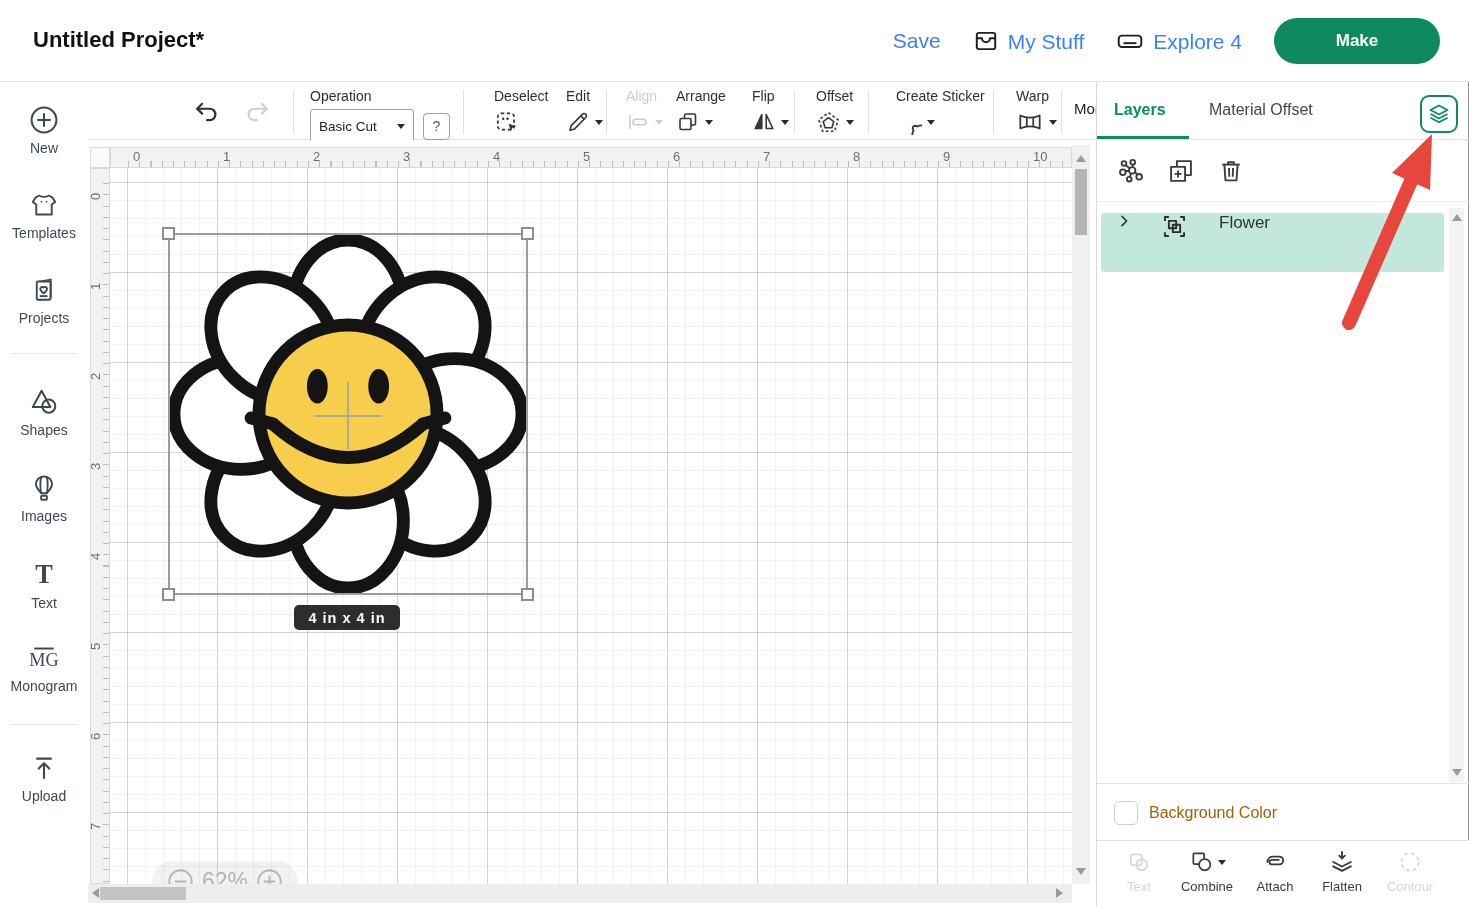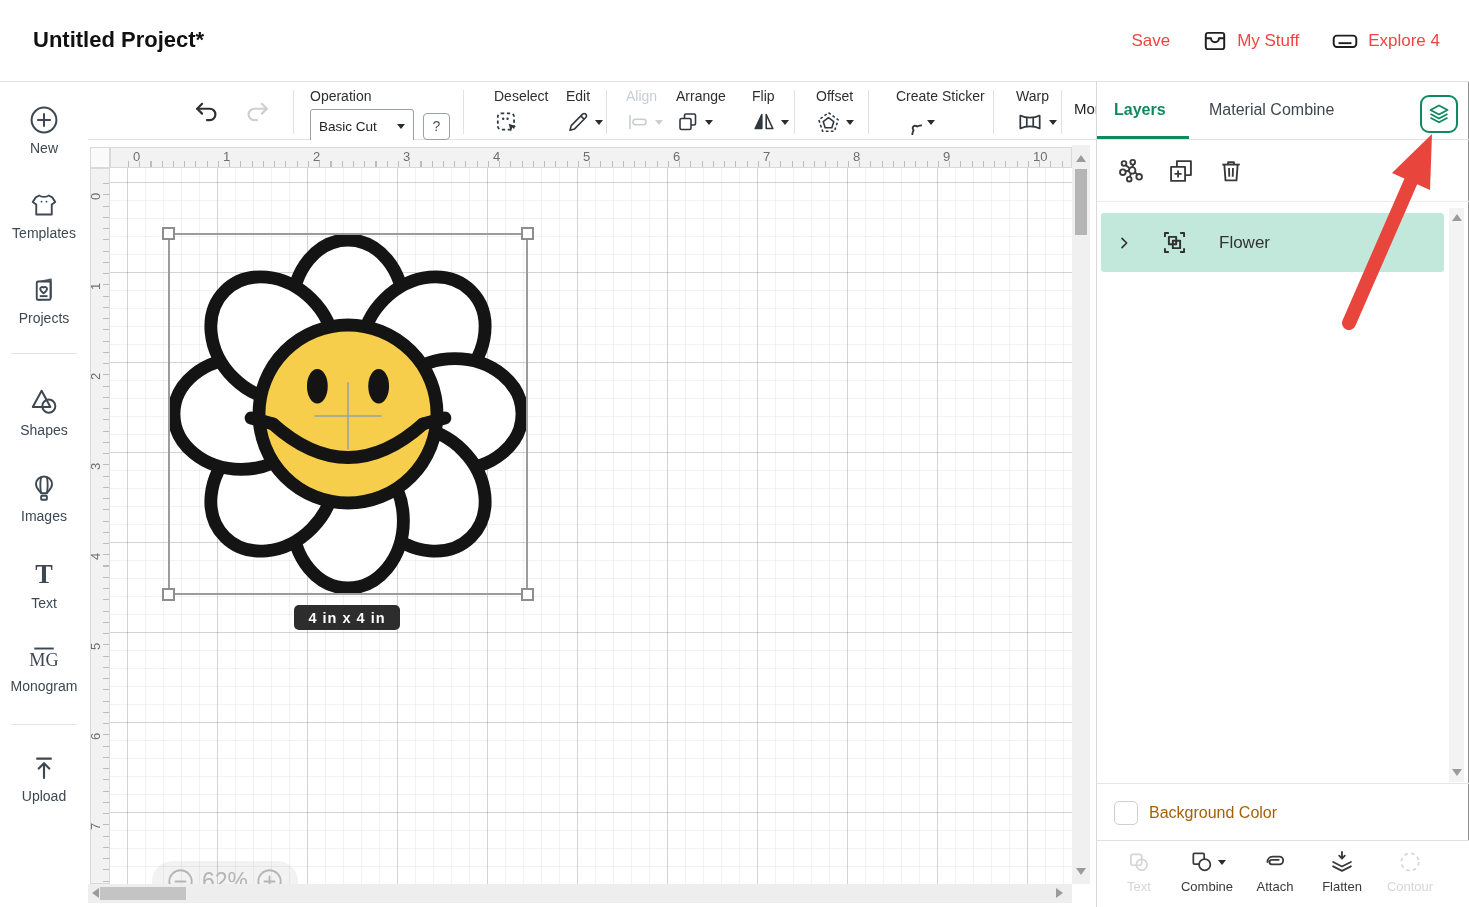--- a/index.html
+++ b/index.html
@@ -13,21 +13,21 @@
   }
   *{margin:0;padding:0;box-sizing:border-box;}
   body{font-family:"Liberation Sans", sans-serif;background:#fff;}
   .app{position:relative;width:1469px;height:907px;background:#fff;overflow:hidden;
        box-shadow:inset 0 0 0 1px #8f8f8f;}
 
   
   .topbar{position:absolute;left:0;top:0;width:1469px;height:82px;background:#fff;border-bottom:1px solid #e3e3e3;}
   .project-title{position:absolute;left:33px;top:27px;font-size:22px;font-weight:700;color:#111;}
   .top-right{position:absolute;right:29px;top:0;height:82px;display:flex;align-items:center;gap:32px;}
-  .top-item{display:flex;align-items:center;gap:9px;font-size:17px;color:#ef4444;cursor:pointer;}
+  .top-item{display:flex;align-items:flex-end;gap:9px;font-size:21px;color:#3b82f6;cursor:pointer;}
   .top-item svg{display:block;}
   .make-btn{width:166px;height:46px;border:none;border-radius:24px;background:var(--accent);
             color:#fff;font-size:17px;font-weight:700;font-family:inherit;cursor:pointer;}
 
   
   .sidebar{position:absolute;left:0;top:82px;width:92px;height:825px;background:#fff;border-right:1px solid #e2e2e2;}
   .side-item{position:absolute;left:0;width:88px;display:flex;flex-direction:column;align-items:center;gap:4px;
              color:var(--slate);cursor:pointer;}
   .side-item .icw{height:32px;display:flex;align-items:center;justify-content:center;}
   .side-label{font-size:14px;color:var(--slate);}
@@ -101,21 +101,21 @@
   .panel{position:absolute;left:1096px;top:82px;width:331px;height:825px;background:#fff;border-left:1px solid #d9d9d9;}
   .panel-tabs{position:absolute;left:0;top:0;width:373px;height:58px;border-bottom:1px solid #e2e2e2;}
   .tab-layers{position:absolute;left:17px;top:19px;font-size:16px;font-weight:700;color:var(--accent);cursor:pointer;}
   .tab-underline{position:absolute;left:0;bottom:0;width:92px;height:3px;background:var(--accent);}
   .tab-material{position:absolute;left:112px;top:19px;font-size:16px;color:#3e474f;cursor:pointer;}
   .layers-toggle{position:absolute;left:323px;top:13px;width:38px;height:38px;border:2px solid var(--accent);
     border-radius:9px;background:#fdfffe;display:flex;align-items:center;justify-content:center;cursor:pointer;color:var(--accent);}
   .panel-actions{position:absolute;left:0;top:58px;width:373px;height:62px;border-bottom:1px solid #ececec;}
   .pa-btn{position:absolute;top:16px;width:30px;height:30px;color:#3a3a3a;cursor:pointer;display:flex;align-items:center;justify-content:center;}
   .layer-row{position:absolute;left:4px;top:131px;width:343px;height:59px;background:var(--selected-layer-bg);
-    border-radius:3px;display:flex;align-items:center;cursor:pointer;gap:16px;}
+    border-radius:3px;display:flex;align-items:flex-start;cursor:pointer;gap:16px;}
   .layer-chevron{margin-left:15px;display:flex;color:#2f2f2f;cursor:pointer;}
   .layer-group-ic{margin-left:13px;display:flex;color:#2f2f2f;}
   .layer-name{margin-left:15px;font-size:17px;color:#333;}
   .list-scroll{position:absolute;left:352px;top:126px;width:15px;height:574px;background:#f3f3f3;}
   .ls-up{position:absolute;left:3px;top:6px;width:0;height:0;border-left:5px solid transparent;border-right:5px solid transparent;border-bottom:7px solid #9b9b9b;}
   .ls-down{position:absolute;left:3px;bottom:6px;width:0;height:0;border-left:5px solid transparent;border-right:5px solid transparent;border-top:7px solid #9b9b9b;}
   .bg-color-row{position:absolute;left:0;top:701px;width:373px;height:57px;border-top:1px solid #e5e5e5;}
   .bg-checkbox{position:absolute;left:17px;top:17px;width:24px;height:24px;border:1px solid #d0d0d0;border-radius:5px;background:#fff;cursor:pointer;}
   .bg-label{position:absolute;left:52px;top:20px;font-size:16px;color:#a16207;}
   .panel-bottom{position:absolute;left:0;top:758px;width:373px;height:67px;border-top:1px solid #e2e2e2;background:#fff;}
@@ -154,20 +154,21 @@
       </span>
       <span class="top-item">
         <span>
           <svg width="28" height="26" viewBox="0 0 26 24" fill="none" stroke="#1f1f1f" stroke-width="1.8" stroke-linejoin="round">
             <rect x="2.5" y="7" width="21" height="10.5" rx="3"></rect>
             <path d="M7 14 h12"></path>
           </svg>
         </span>
         <span>Explore 4</span>
       </span>
+      <button class="make-btn">Make</button>
     </div>
   </header>
 
   <nav class="sidebar">
     <div class="side-item" style="top:22px">
       <span class="icw">
         <svg width="32" height="32" viewBox="0 0 24 24" fill="none" stroke="currentColor" stroke-width="1.5" stroke-linecap="round">
           <circle cx="12" cy="12" r="9.3"></circle>
             <path d="M12 7.5 V16.5 M7.5 12 H16.5"></path>
         </svg>
@@ -468,21 +469,21 @@
     <div class="hscroll">
       <span class="sb-arrow a-left"></span>
       <span class="hthumb"></span>
       <span class="sb-arrow a-right"></span>
     </div>
   </div>
 
   <aside class="panel">
     <div class="panel-tabs">
       <span class="tab-layers">Layers</span>
-      <span class="tab-material">Material Combine</span>
+      <span class="tab-material">Material Offset</span>
       <span class="tab-underline"></span>
       <span class="layers-toggle">
         <span>
           <svg width="24" height="24" viewBox="0 0 24 24" fill="none" stroke="currentColor" stroke-width="1.8" stroke-linejoin="round">
             <polygon points="12,3.5 20.5,8 12,12.5 3.5,8"></polygon>
             <polyline points="3.5,12 12,16.5 20.5,12"></polyline>
             <polyline points="3.5,15.8 12,20.3 20.5,15.8"></polyline>
           </svg>
         </span>
       </span>

